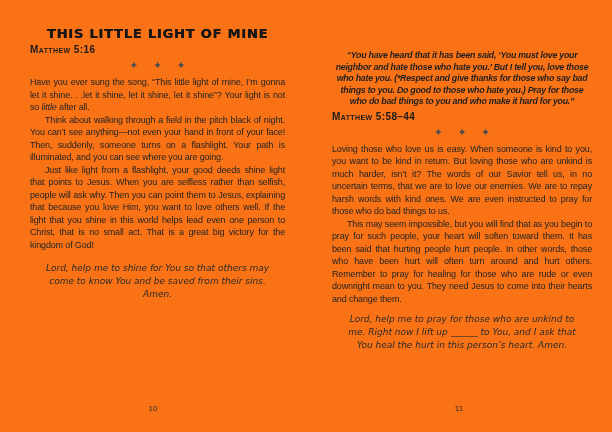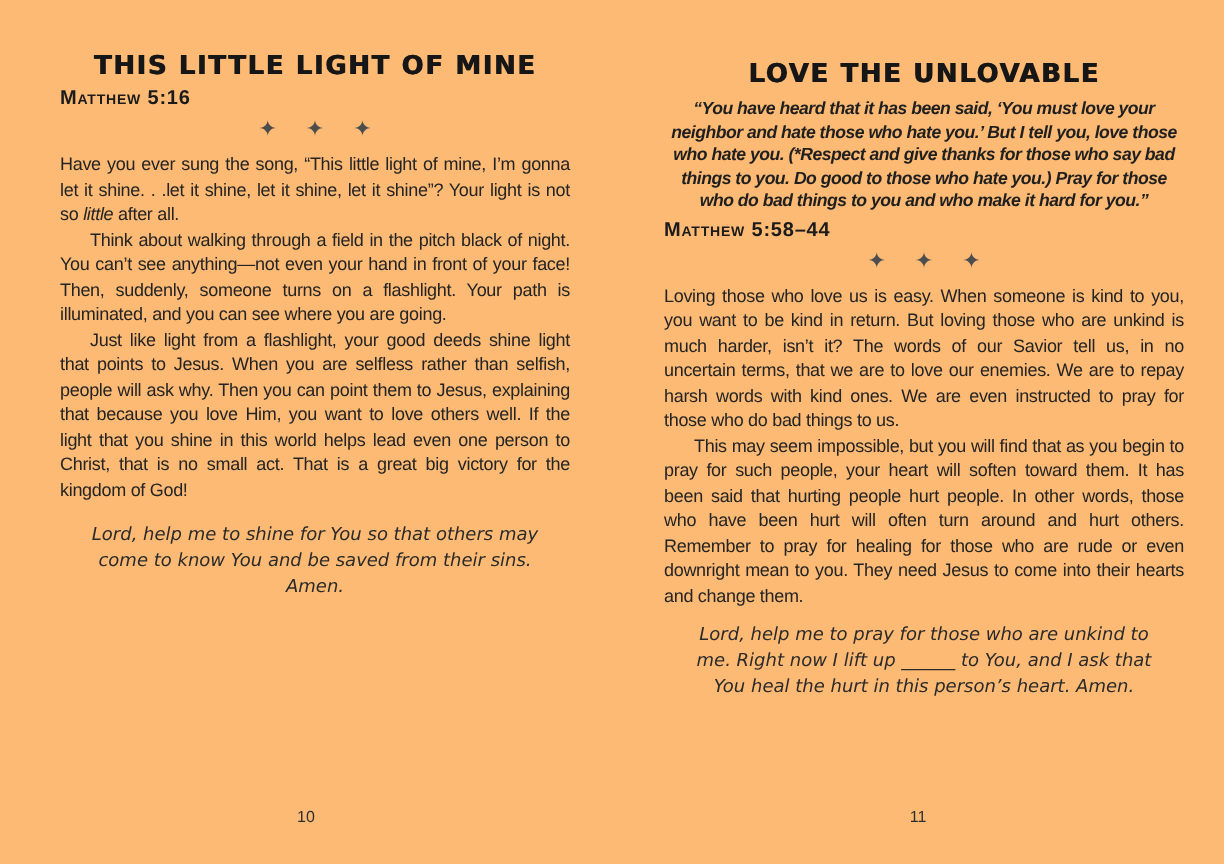--- a/index.html
+++ b/index.html
@@ -7,21 +7,21 @@
     padding: 0;
     background: #ffffff;
     width: 612px;
     height: 432px;
     overflow: hidden;
   }
   .spread {
     position: relative;
     width: 612px;
     height: 432px;
-    background: #fdba74;
+    background: #f97316;
     display: flex;
     font-family: "Liberation Sans", sans-serif;
     color: #262626;
   }
   .page {
     position: relative;
     width: 306px;
     height: 432px;
     box-sizing: border-box;
   }
@@ -42,21 +42,21 @@
   .quote {
     margin: 10px 0 0 0;
     text-align: center;
     font-weight: bold;
     font-style: italic;
     font-size: 8.8px;
     line-height: 11.6px;
     letter-spacing: -0.25px;
     color: #1f1f1f;
   }
-  .page.right .quote { margin-top: 4px; }
+  .page.right .quote { margin-top: 20px; }
   .reference {
     margin: 3px 0 0 0;
     text-align: left;
     font-weight: bold;
     font-variant: small-caps;
     font-size: 10px;
     letter-spacing: 0.4px;
     color: #1b1b1b;
   }
   .divider {
@@ -117,21 +117,20 @@
     <div class="body">
       <p><span>Have you ever sung the song, “This little light of mine, I’m gonna let it shine. . .let it shine, let it shine, let it shine”? Your light is not so </span><em>little</em><span> after all.</span></p>
       <p class="indent">Think about walking through a field in the pitch black of night. You can’t see anything—not even your hand in front of your face! Then, suddenly, someone turns on a flashlight. Your path is illuminated, and you can see where you are going.</p>
       <p class="indent">Just like light from a flashlight, your good deeds shine light that points to Jesus. When you are selfless rather than selfish, people will ask why. Then you can point them to Jesus, explaining that because you love Him, you want to love others well. If the light that you shine in this world helps lead even one person to Christ, that is no small act. That is a great big victory for the kingdom of God!</p>
     </div>
     <p class="prayer">Lord, help me to shine for You so that others may come to know You and be saved from their sins. Amen.</p>
     <div class="page-number">10</div>
   </section>
 
   <section class="page right">
-    <h1 class="title">LOVE THE UNLOVABLE</h1>
     <p class="quote">“You have heard that it has been said, ‘You must love your neighbor and hate those who hate you.’ But I tell you, love those who hate you. (*Respect and give thanks for those who say bad things to you. Do good to those who hate you.) Pray for those who do bad things to you and who make it hard for you.”</p>
     <p class="reference">Matthew 5:58–44</p>
     <div class="divider">
       <span class="star">✦</span>
       <span class="star">✦</span>
       <span class="star">✦</span>
     </div>
     <div class="body">
       <p>Loving those who love us is easy. When someone is kind to you, you want to be kind in return. But loving those who are unkind is much harder, isn’t it? The words of our Savior tell us, in no uncertain terms, that we are to love our enemies. We are to repay harsh words with kind ones. We are even instructed to pray for those who do bad things to us.</p>
       <p class="indent">This may seem impossible, but you will find that as you begin to pray for such people, your heart will soften toward them. It has been said that hurting people hurt people. In other words, those who have been hurt will often turn around and hurt others. Remember to pray for healing for those who are rude or even downright mean to you. They need Jesus to come into their hearts and change them.</p>

